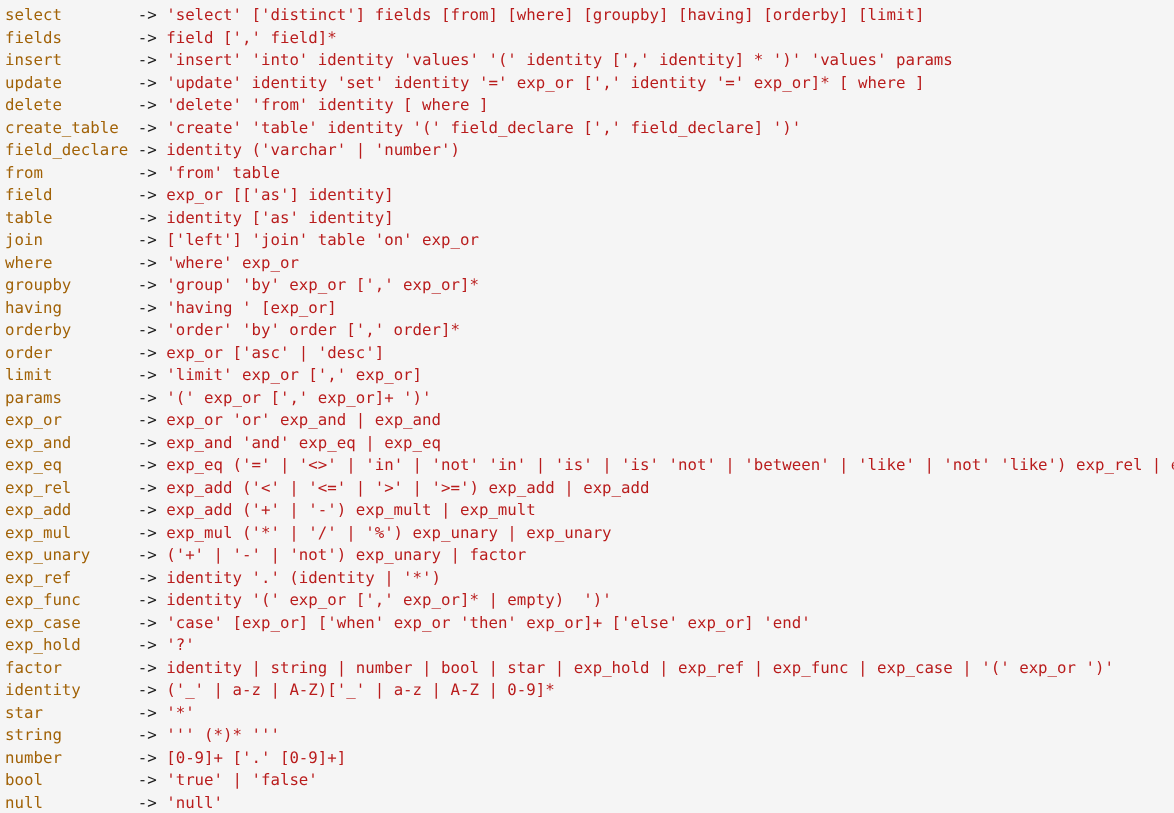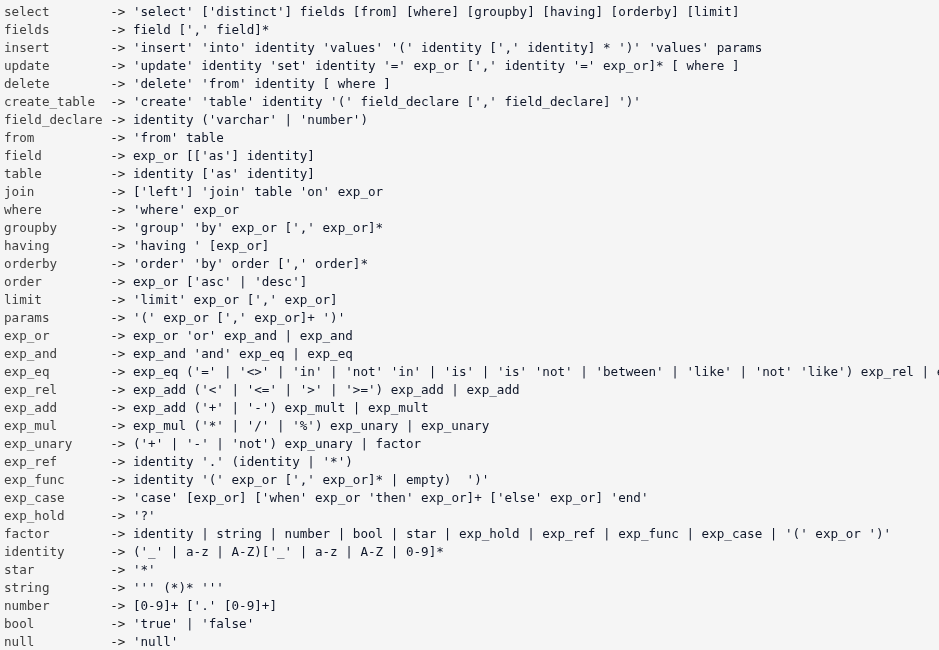--- a/index.html
+++ b/index.html
@@ -23,20 +23,20 @@
     letter-spacing: 0px;
     font-variant-ligatures: none;
     -webkit-font-smoothing: none;
   }
   .rule-line {
     white-space: pre;
     height: 18px;
     line-height: 18px;
     display: block;
   }
-  .rule-name { color: #404040; }
+  .rule-name { color: #a16207; }
   .rule-arrow { color: #1a1a1a; }
-  .rule-body { color: #0f172a; }
+  .rule-body { color: #b91c1c; }
 </style>
 </head>
 <body>
 
 <div id="grammar-listing"><span class="rule-line"><span class="rule-name">select</span><span>        </span><span class="rule-arrow">-&gt;</span><span> </span><span class="rule-body">'select' ['distinct'] fields [from] [where] [groupby] [having] [orderby] [limit]</span></span><span class="rule-line"><span class="rule-name">fields</span><span>        </span><span class="rule-arrow">-&gt;</span><span> </span><span class="rule-body">field [',' field]*</span></span><span class="rule-line"><span class="rule-name">insert</span><span>        </span><span class="rule-arrow">-&gt;</span><span> </span><span class="rule-body">'insert' 'into' identity 'values' '(' identity [',' identity] * ')' 'values' params</span></span><span class="rule-line"><span class="rule-name">update</span><span>        </span><span class="rule-arrow">-&gt;</span><span> </span><span class="rule-body">'update' identity 'set' identity '=' exp_or [',' identity '=' exp_or]* [ where ]</span></span><span class="rule-line"><span class="rule-name">delete</span><span>        </span><span class="rule-arrow">-&gt;</span><span> </span><span class="rule-body">'delete' 'from' identity [ where ]</span></span><span class="rule-line"><span class="rule-name">create_table</span><span>  </span><span class="rule-arrow">-&gt;</span><span> </span><span class="rule-body">'create' 'table' identity '(' field_declare [',' field_declare] ')'</span></span><span class="rule-line"><span class="rule-name">field_declare</span><span> </span><span class="rule-arrow">-&gt;</span><span> </span><span class="rule-body">identity ('varchar' | 'number')</span></span><span class="rule-line"><span class="rule-name">from</span><span>          </span><span class="rule-arrow">-&gt;</span><span> </span><span class="rule-body">'from' table</span></span><span class="rule-line"><span class="rule-name">field</span><span>         </span><span class="rule-arrow">-&gt;</span><span> </span><span class="rule-body">exp_or [['as'] identity]</span></span><span class="rule-line"><span class="rule-name">table</span><span>         </span><span class="rule-arrow">-&gt;</span><span> </span><span class="rule-body">identity ['as' identity]</span></span><span class="rule-line"><span class="rule-name">join</span><span>          </span><span class="rule-arrow">-&gt;</span><span> </span><span class="rule-body">['left'] 'join' table 'on' exp_or</span></span><span class="rule-line"><span class="rule-name">where</span><span>         </span><span class="rule-arrow">-&gt;</span><span> </span><span class="rule-body">'where' exp_or</span></span><span class="rule-line"><span class="rule-name">groupby</span><span>       </span><span class="rule-arrow">-&gt;</span><span> </span><span class="rule-body">'group' 'by' exp_or [',' exp_or]*</span></span><span class="rule-line"><span class="rule-name">having</span><span>        </span><span class="rule-arrow">-&gt;</span><span> </span><span class="rule-body">'having ' [exp_or]</span></span><span class="rule-line"><span class="rule-name">orderby</span><span>       </span><span class="rule-arrow">-&gt;</span><span> </span><span class="rule-body">'order' 'by' order [',' order]*</span></span><span class="rule-line"><span class="rule-name">order</span><span>         </span><span class="rule-arrow">-&gt;</span><span> </span><span class="rule-body">exp_or ['asc' | 'desc']</span></span><span class="rule-line"><span class="rule-name">limit</span><span>         </span><span class="rule-arrow">-&gt;</span><span> </span><span class="rule-body">'limit' exp_or [',' exp_or]</span></span><span class="rule-line"><span class="rule-name">params</span><span>        </span><span class="rule-arrow">-&gt;</span><span> </span><span class="rule-body">'(' exp_or [',' exp_or]+ ')'</span></span><span class="rule-line"><span class="rule-name">exp_or</span><span>        </span><span class="rule-arrow">-&gt;</span><span> </span><span class="rule-body">exp_or 'or' exp_and | exp_and</span></span><span class="rule-line"><span class="rule-name">exp_and</span><span>       </span><span class="rule-arrow">-&gt;</span><span> </span><span class="rule-body">exp_and 'and' exp_eq | exp_eq</span></span><span class="rule-line"><span class="rule-name">exp_eq</span><span>        </span><span class="rule-arrow">-&gt;</span><span> </span><span class="rule-body">exp_eq ('=' | '&lt;&gt;' | 'in' | 'not' 'in' | 'is' | 'is' 'not' | 'between' | 'like' | 'not' 'like') exp_rel | exp_rel</span></span><span class="rule-line"><span class="rule-name">exp_rel</span><span>       </span><span class="rule-arrow">-&gt;</span><span> </span><span class="rule-body">exp_add ('&lt;' | '&lt;=' | '&gt;' | '&gt;=') exp_add | exp_add</span></span><span class="rule-line"><span class="rule-name">exp_add</span><span>       </span><span class="rule-arrow">-&gt;</span><span> </span><span class="rule-body">exp_add ('+' | '-') exp_mult | exp_mult</span></span><span class="rule-line"><span class="rule-name">exp_mul</span><span>       </span><span class="rule-arrow">-&gt;</span><span> </span><span class="rule-body">exp_mul ('*' | '/' | '%') exp_unary | exp_unary</span></span><span class="rule-line"><span class="rule-name">exp_unary</span><span>     </span><span class="rule-arrow">-&gt;</span><span> </span><span class="rule-body">('+' | '-' | 'not') exp_unary | factor</span></span><span class="rule-line"><span class="rule-name">exp_ref</span><span>       </span><span class="rule-arrow">-&gt;</span><span> </span><span class="rule-body">identity '.' (identity | '*')</span></span><span class="rule-line"><span class="rule-name">exp_func</span><span>      </span><span class="rule-arrow">-&gt;</span><span> </span><span class="rule-body">identity '(' exp_or [',' exp_or]* | empty)  ')'</span></span><span class="rule-line"><span class="rule-name">exp_case</span><span>      </span><span class="rule-arrow">-&gt;</span><span> </span><span class="rule-body">'case' [exp_or] ['when' exp_or 'then' exp_or]+ ['else' exp_or] 'end'</span></span><span class="rule-line"><span class="rule-name">exp_hold</span><span>      </span><span class="rule-arrow">-&gt;</span><span> </span><span class="rule-body">'?'</span></span><span class="rule-line"><span class="rule-name">factor</span><span>        </span><span class="rule-arrow">-&gt;</span><span> </span><span class="rule-body">identity | string | number | bool | star | exp_hold | exp_ref | exp_func | exp_case | '(' exp_or ')'</span></span><span class="rule-line"><span class="rule-name">identity</span><span>      </span><span class="rule-arrow">-&gt;</span><span> </span><span class="rule-body">('_' | a-z | A-Z)['_' | a-z | A-Z | 0-9]*</span></span><span class="rule-line"><span class="rule-name">star</span><span>          </span><span class="rule-arrow">-&gt;</span><span> </span><span class="rule-body">'*'</span></span><span class="rule-line"><span class="rule-name">string</span><span>        </span><span class="rule-arrow">-&gt;</span><span> </span><span class="rule-body">''' (*)* '''</span></span><span class="rule-line"><span class="rule-name">number</span><span>        </span><span class="rule-arrow">-&gt;</span><span> </span><span class="rule-body">[0-9]+ ['.' [0-9]+]</span></span><span class="rule-line"><span class="rule-name">bool</span><span>          </span><span class="rule-arrow">-&gt;</span><span> </span><span class="rule-body">'true' | 'false'</span></span><span class="rule-line"><span class="rule-name">null</span><span>          </span><span class="rule-arrow">-&gt;</span><span> </span><span class="rule-body">'null'</span></span></div>
 
 </body></html>

